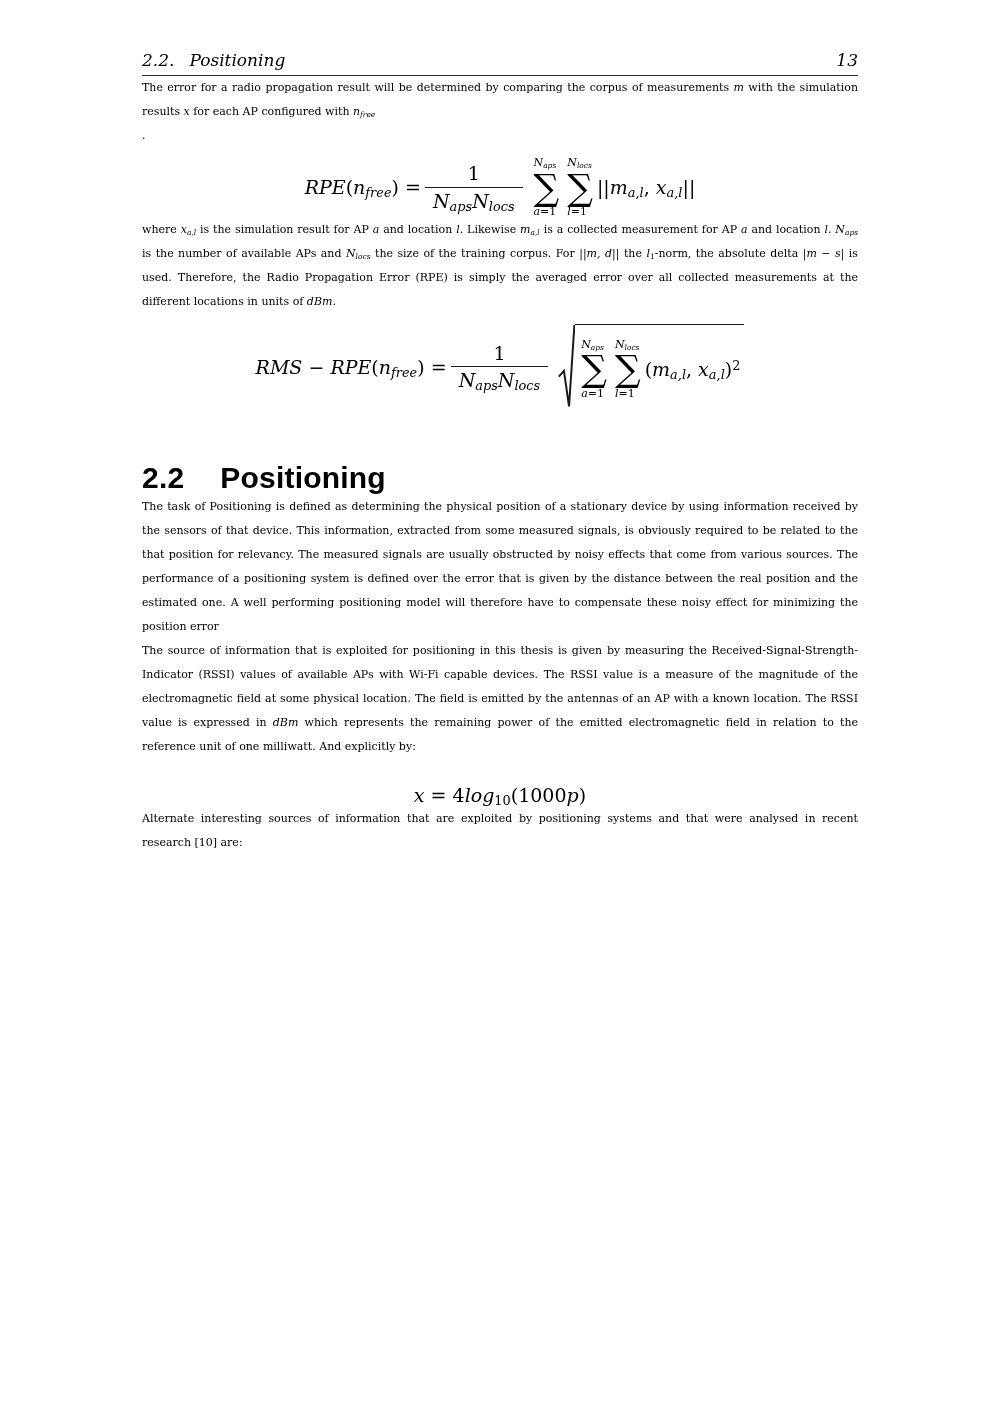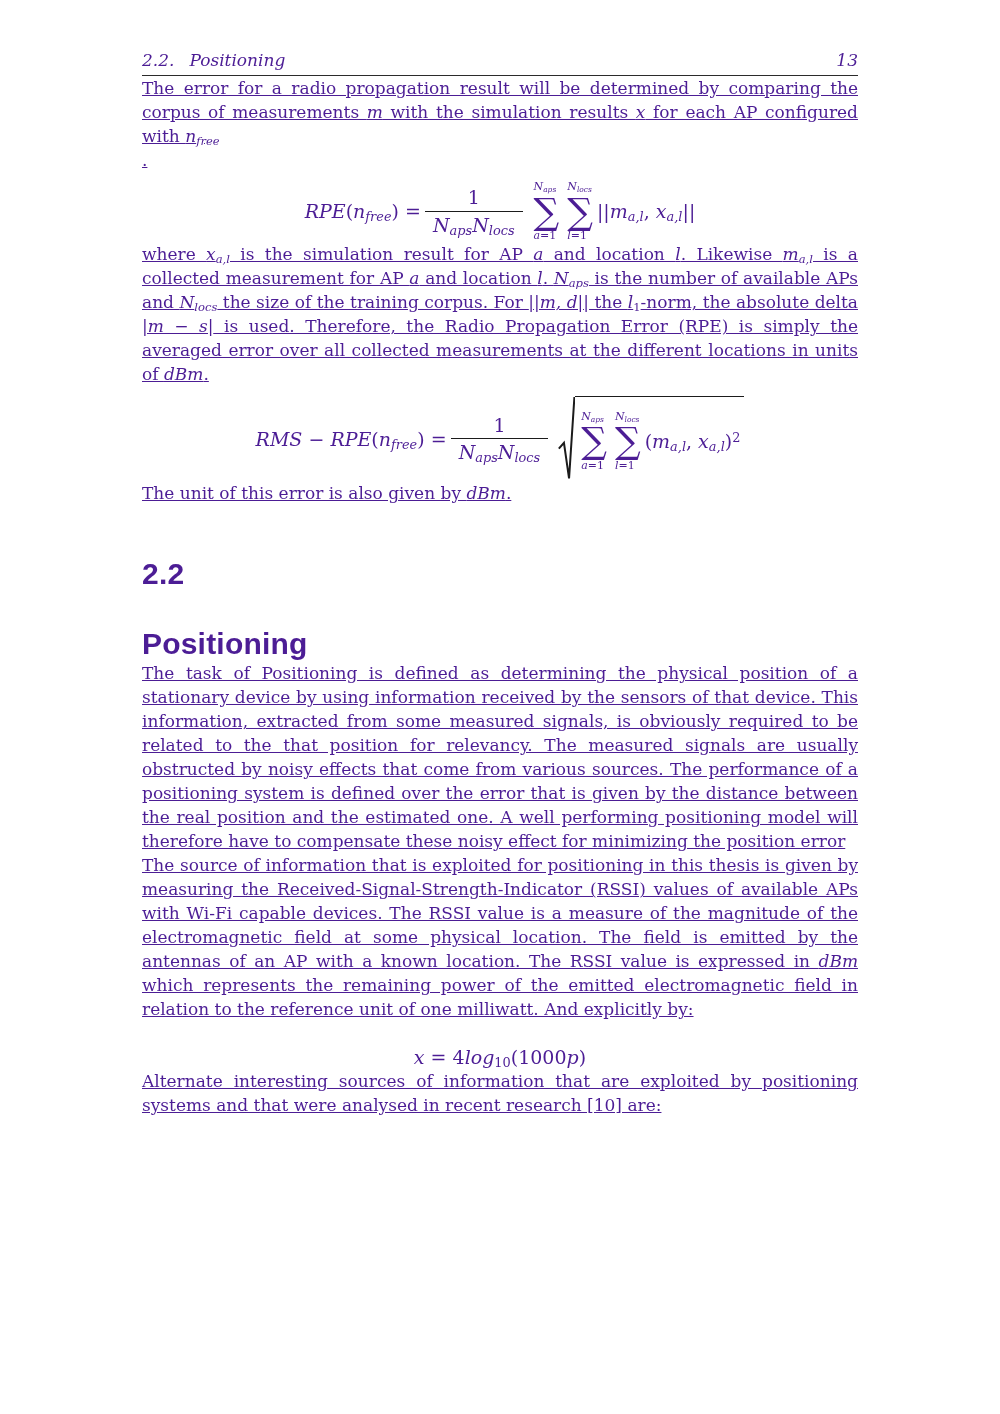--- a/index.html
+++ b/index.html
@@ -1,21 +1,21 @@
 <!DOCTYPE html>
 <html><head>
 <meta charset="utf-8">
 <style>
   * { box-sizing: border-box; }
   html, body { margin: 0; padding: 0; background: #ffffff; }
   .page {
     width: 1000px;
     height: 1225px;
     background: #ffffff;
-    color: #4c1d95;
+    color: #000000;
     font-family: "DejaVu Serif", serif;
     position: relative;
     overflow: hidden;
   }
   .content {
     width: 716px;
     margin: 0 auto;
   }
   
   .pagehead {
@@ -44,29 +44,27 @@
     gap: 27px;
   }
   .hsec {
     font-family: "Liberation Sans", "DejaVu Sans", sans-serif;
     font-weight: bold;
     font-size: 30px;
     letter-spacing: 0.2px;
     margin: 52px 0 0 0;
     display: flex;
     gap: 36px;
-    flex-direction: column;
   }
   
   p.body {
     margin: 0;
-    font-size: 17px;
+    font-size: 11px;
     line-height: 24px;
     text-align: justify;
-    text-decoration: underline;
   }
   .mt-p1 { margin-top: 27px; }
   .mt-p2 { margin-top: 13px; }
   .mt-p3 { margin-top: 19px; }
   .mt-p4 { margin-top: 13px; }
   .mt-p5 { margin-top: 34px; }
   .mt-p6 { margin-top: 20px; }
   .mt-p7 { margin-top: 22px; }
   .mt-p8 { margin-top: 20px; }
   .it { font-style: italic; }
@@ -175,21 +173,20 @@
           <span class="sumblock">
             <span class="limit"><span class="it">N</span><span class="it sb">locs</span></span>
             <span class="sigma">∑</span>
             <span class="limit"><span class="it">l</span><span>=1</span></span>
           </span>
           <span><span>(</span><span class="it">m</span><span class="it sb">a,l</span><span>, </span><span class="it">x</span><span class="it sb">a,l</span><span>)</span><span class="sp">2</span></span>
         </span>
       </span>
     </div>
 
-    <p class="body mt-p4"><span>The unit of this error is also given by </span><span class="it">dBm</span><span>.</span></p>
 
     <div class="hsec">
       <span>2.2</span>
       <span>Positioning</span>
     </div>
 
     <p class="body mt-p5"><span>The task of Positioning is defined as determining the physical position of a stationary device by using information received by the sensors of that device. This information, extracted from some measured signals, is obviously required to be related to the that position for relevancy. The measured signals are usually obstructed by noisy effects that come from various sources. The performance of a positioning system is defined over the error that is given by the distance between the real position and the estimated one. A well performing positioning model will therefore have to compensate these noisy effect for minimizing the position error</span></p>
 
     <p class="body mt-p6"><span>The source of information that is exploited for positioning in this thesis is given by measuring the Received-Signal-Strength-Indicator (RSSI) values of available APs with Wi-Fi capable devices. The RSSI value is a measure of the magnitude of the electromagnetic field at some physical location. The field is emitted by the antennas of an AP with a known location. The RSSI value is expressed in </span><span class="it">dBm</span><span> which represents the remaining power of the emitted electromagnetic field in relation to the reference unit of one milliwatt. And explicitly by:</span></p>
 

